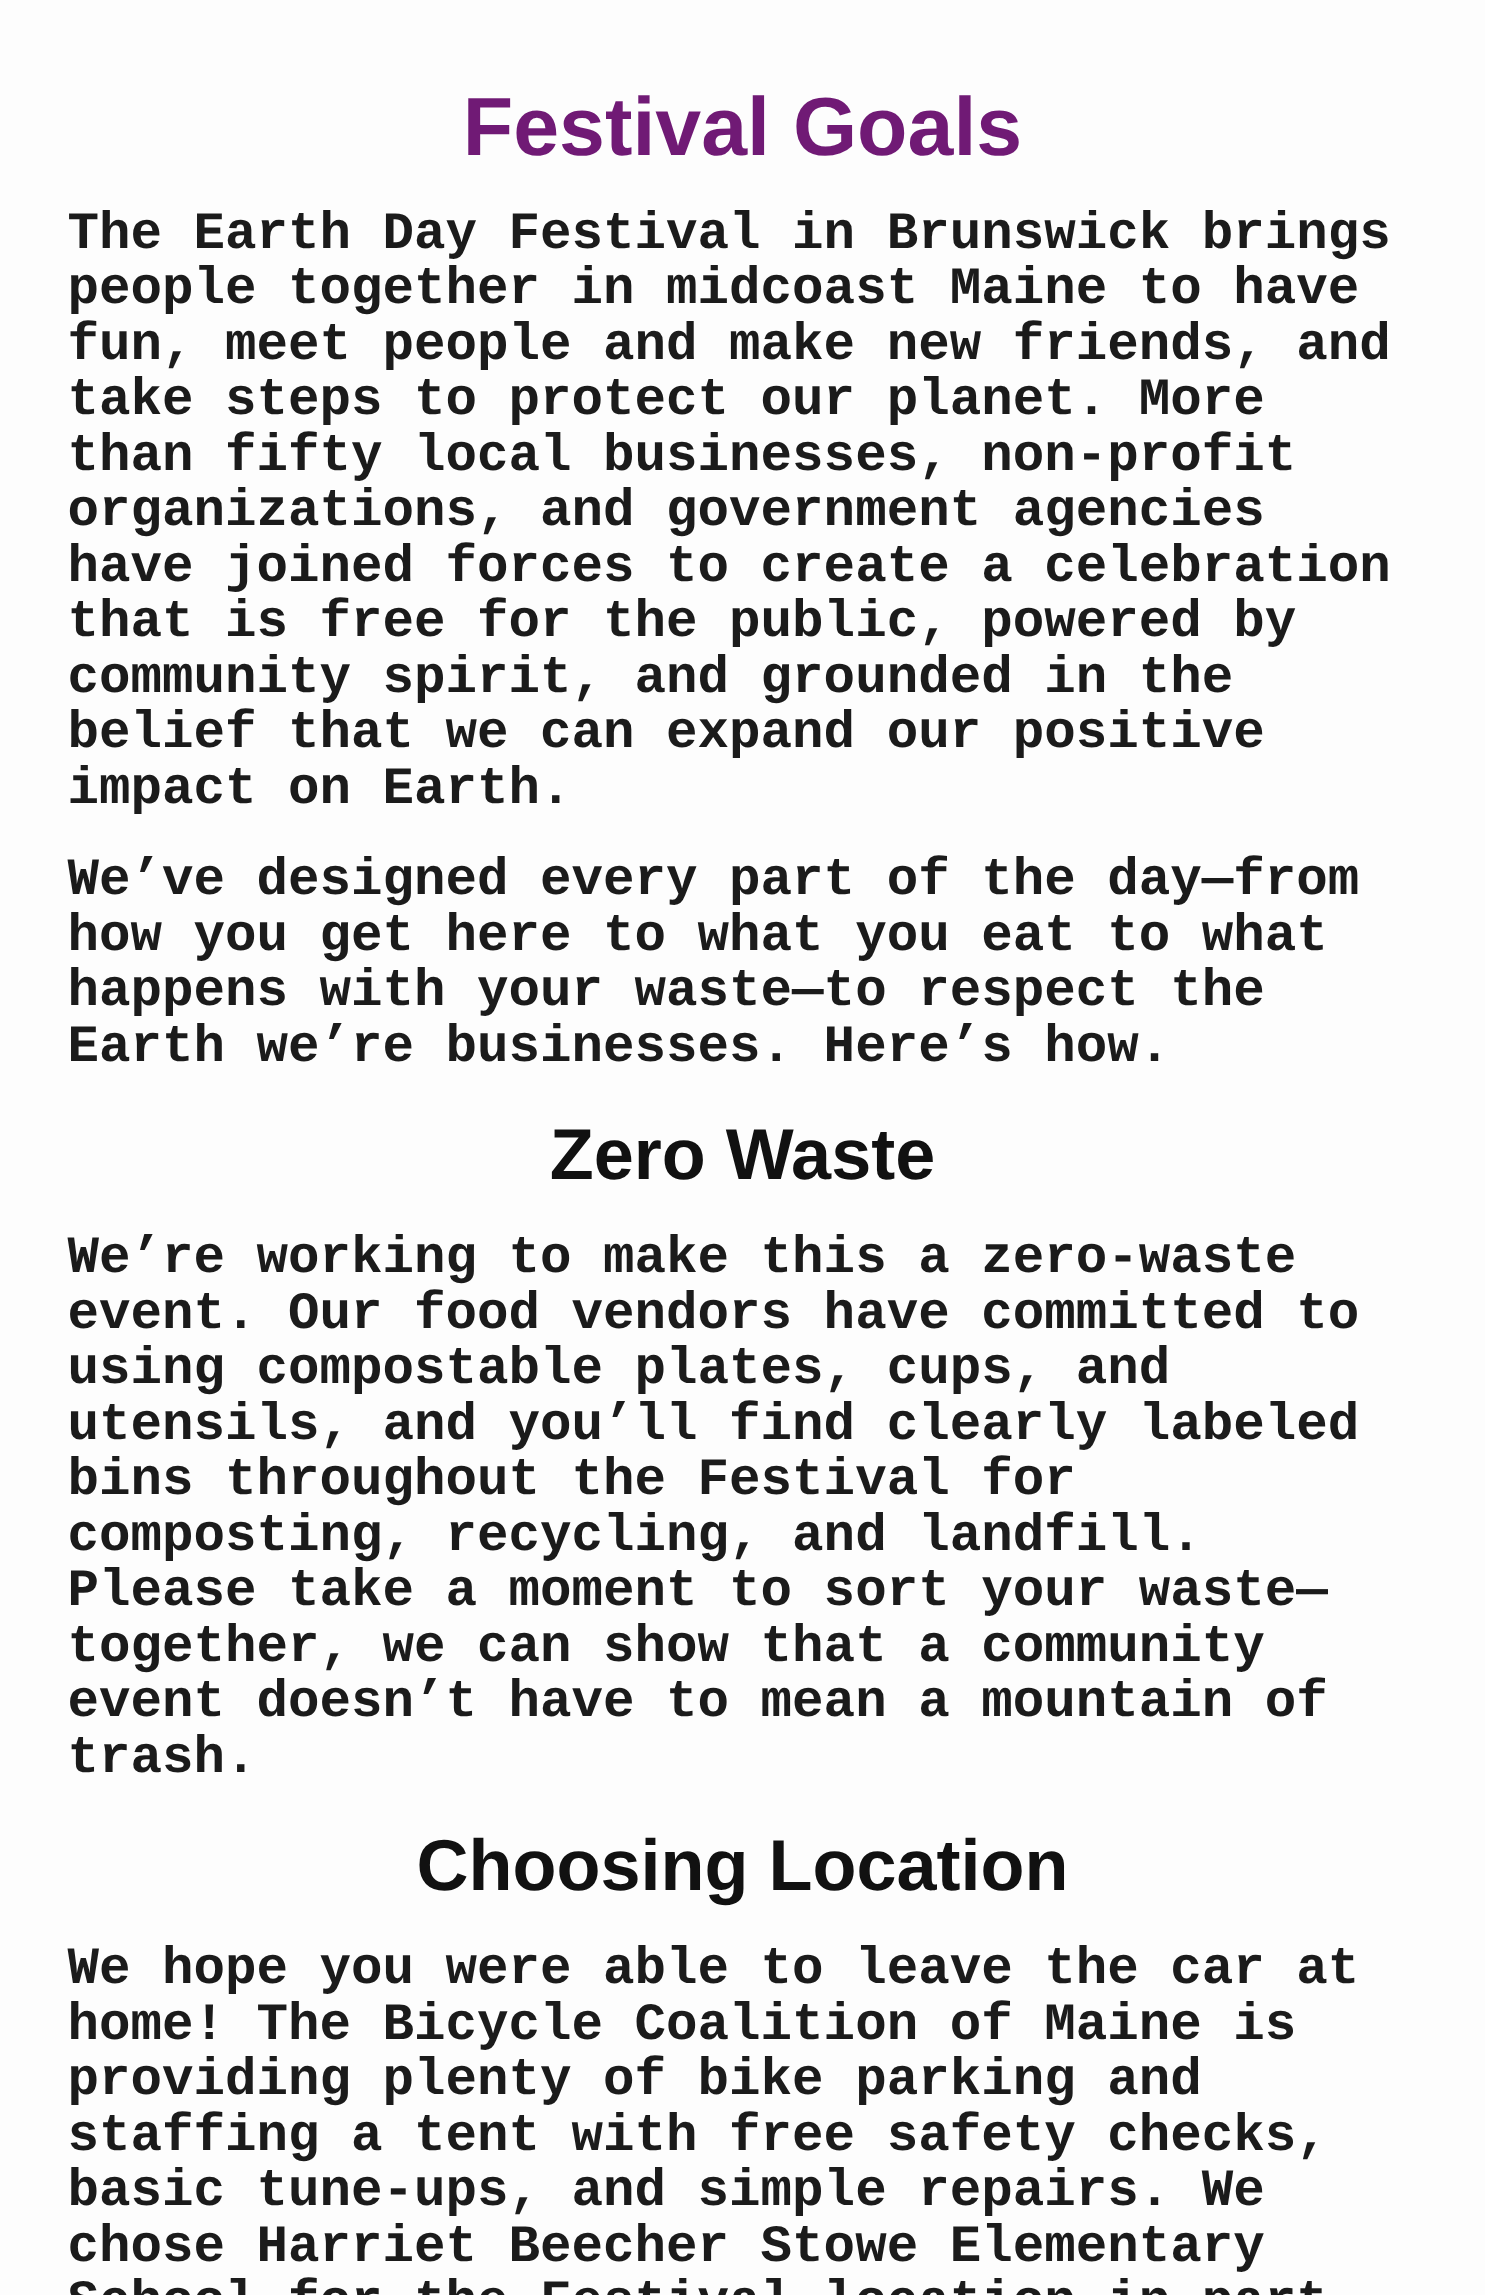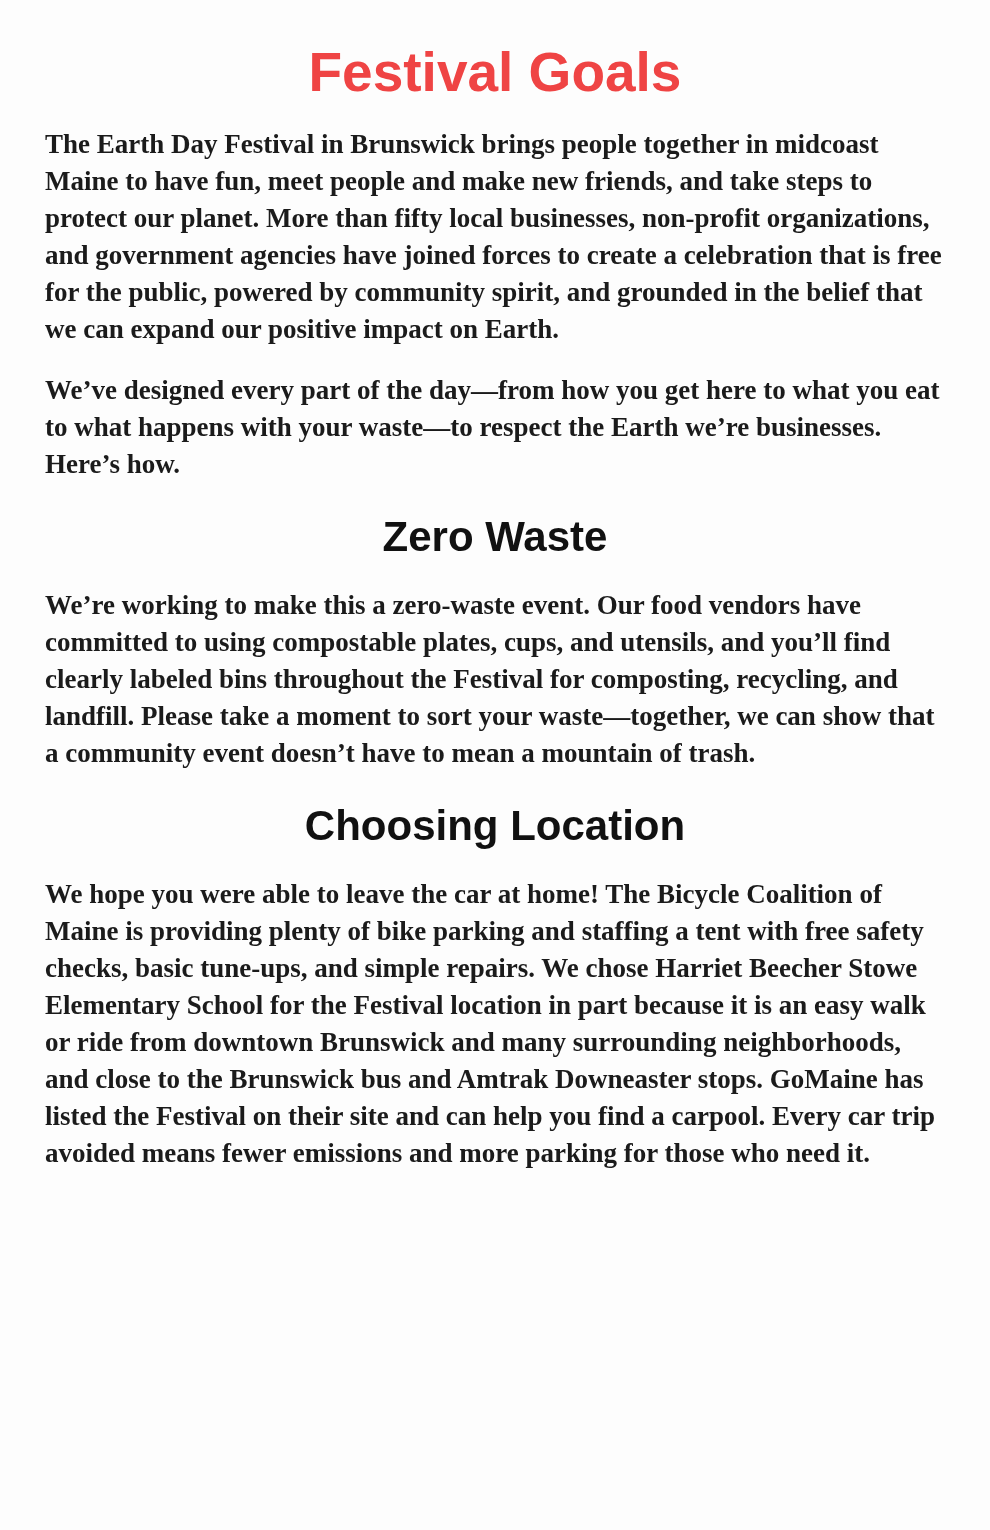--- a/index.html
+++ b/index.html
@@ -19,36 +19,36 @@
     padding: 42px 45px 0 45px;
     background: #fdfdfd;
     color: #161616;
   }
   h1.doc-title {
     font-family: "Liberation Sans", "DejaVu Sans", sans-serif;
     font-weight: 700;
     font-size: 55px;
     line-height: 60px;
     text-align: center;
-    color: #ef4444;
-    margin: 0 0 24px 0;
+    color: #701a75;
+    margin: 12px 0 24px 0;
   }
   h2.section-heading {
     font-family: "Liberation Sans", "DejaVu Sans", sans-serif;
     font-weight: 700;
-    font-size: 42px;
+    font-size: 48px;
     line-height: 48px;
     text-align: center;
     color: #111111;
     margin: 30px 0 26px 0;
   }
   p.body-para {
-    font-family: Liberation Serif, serif;
+    font-family: Liberation Mono, monospace;
     font-weight: 600;
-    font-size: 27px;
+    font-size: 35px;
     line-height: 37px;
     text-align: left;
     color: #1b1b1b;
     margin: 0 0 24px 0;
   }
 </style>
 </head>
 <body>
 
 <div class="page">

